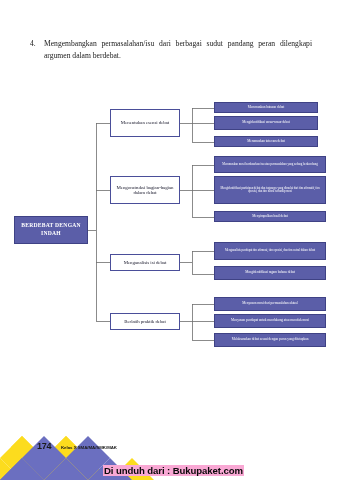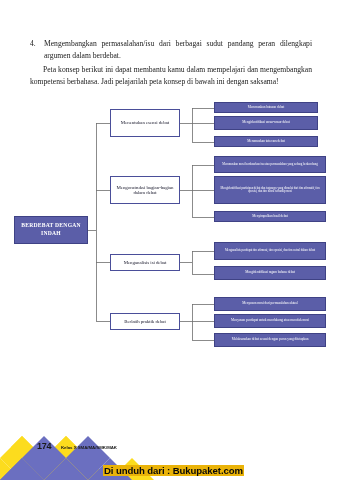--- a/index.html
+++ b/index.html
@@ -73,39 +73,38 @@
     letter-spacing:-0.2px;
   }
   .folio-sub{
     position:absolute;left:61px;bottom:30.5px;
     font-family:"Liberation Sans", sans-serif;
     font-size:4.4px;font-weight:bold;color:#1a1a1a;
     letter-spacing:-0.05px;
   }
   .watermark{
     position:absolute;left:103px;bottom:4px;
-    background:#eab308;
+    background:#f9a8d4;
     color:#0a0a0a;
     font-family:"Liberation Sans", sans-serif;
     font-size:9.6px;font-weight:bold;
     letter-spacing:-0.1px;
     padding:0 1px;
   }
 </style>
 </head>
 <body>
 
 <div id="page">
 
   <div class="prose">
     <div class="num-item">
       <span class="num">4.</span>
       <span class="txt">Mengembangkan permasalahan/isu dari berbagai sudut pandang peran dilengkapi argumen dalam berdebat.</span>
     </div>
-    <div class="para2">Peta konsep berikut ini dapat membantu kamu dalam mempelajari dan mengembangkan kompetensi berbahasa. Jadi pelajarilah peta konsep di bawah ini dengan saksama!</div>
   </div>
 
   <div id="diagram">
 
     <svg class="wires" viewBox="0 0 341 270">
       <g stroke="#6e6e6e" stroke-width="0.8" fill="none" shape-rendering="crispEdges">
 
         <path d="M88,134 L96,134"></path>
 
         <path d="M96,27 L96,225"></path>

